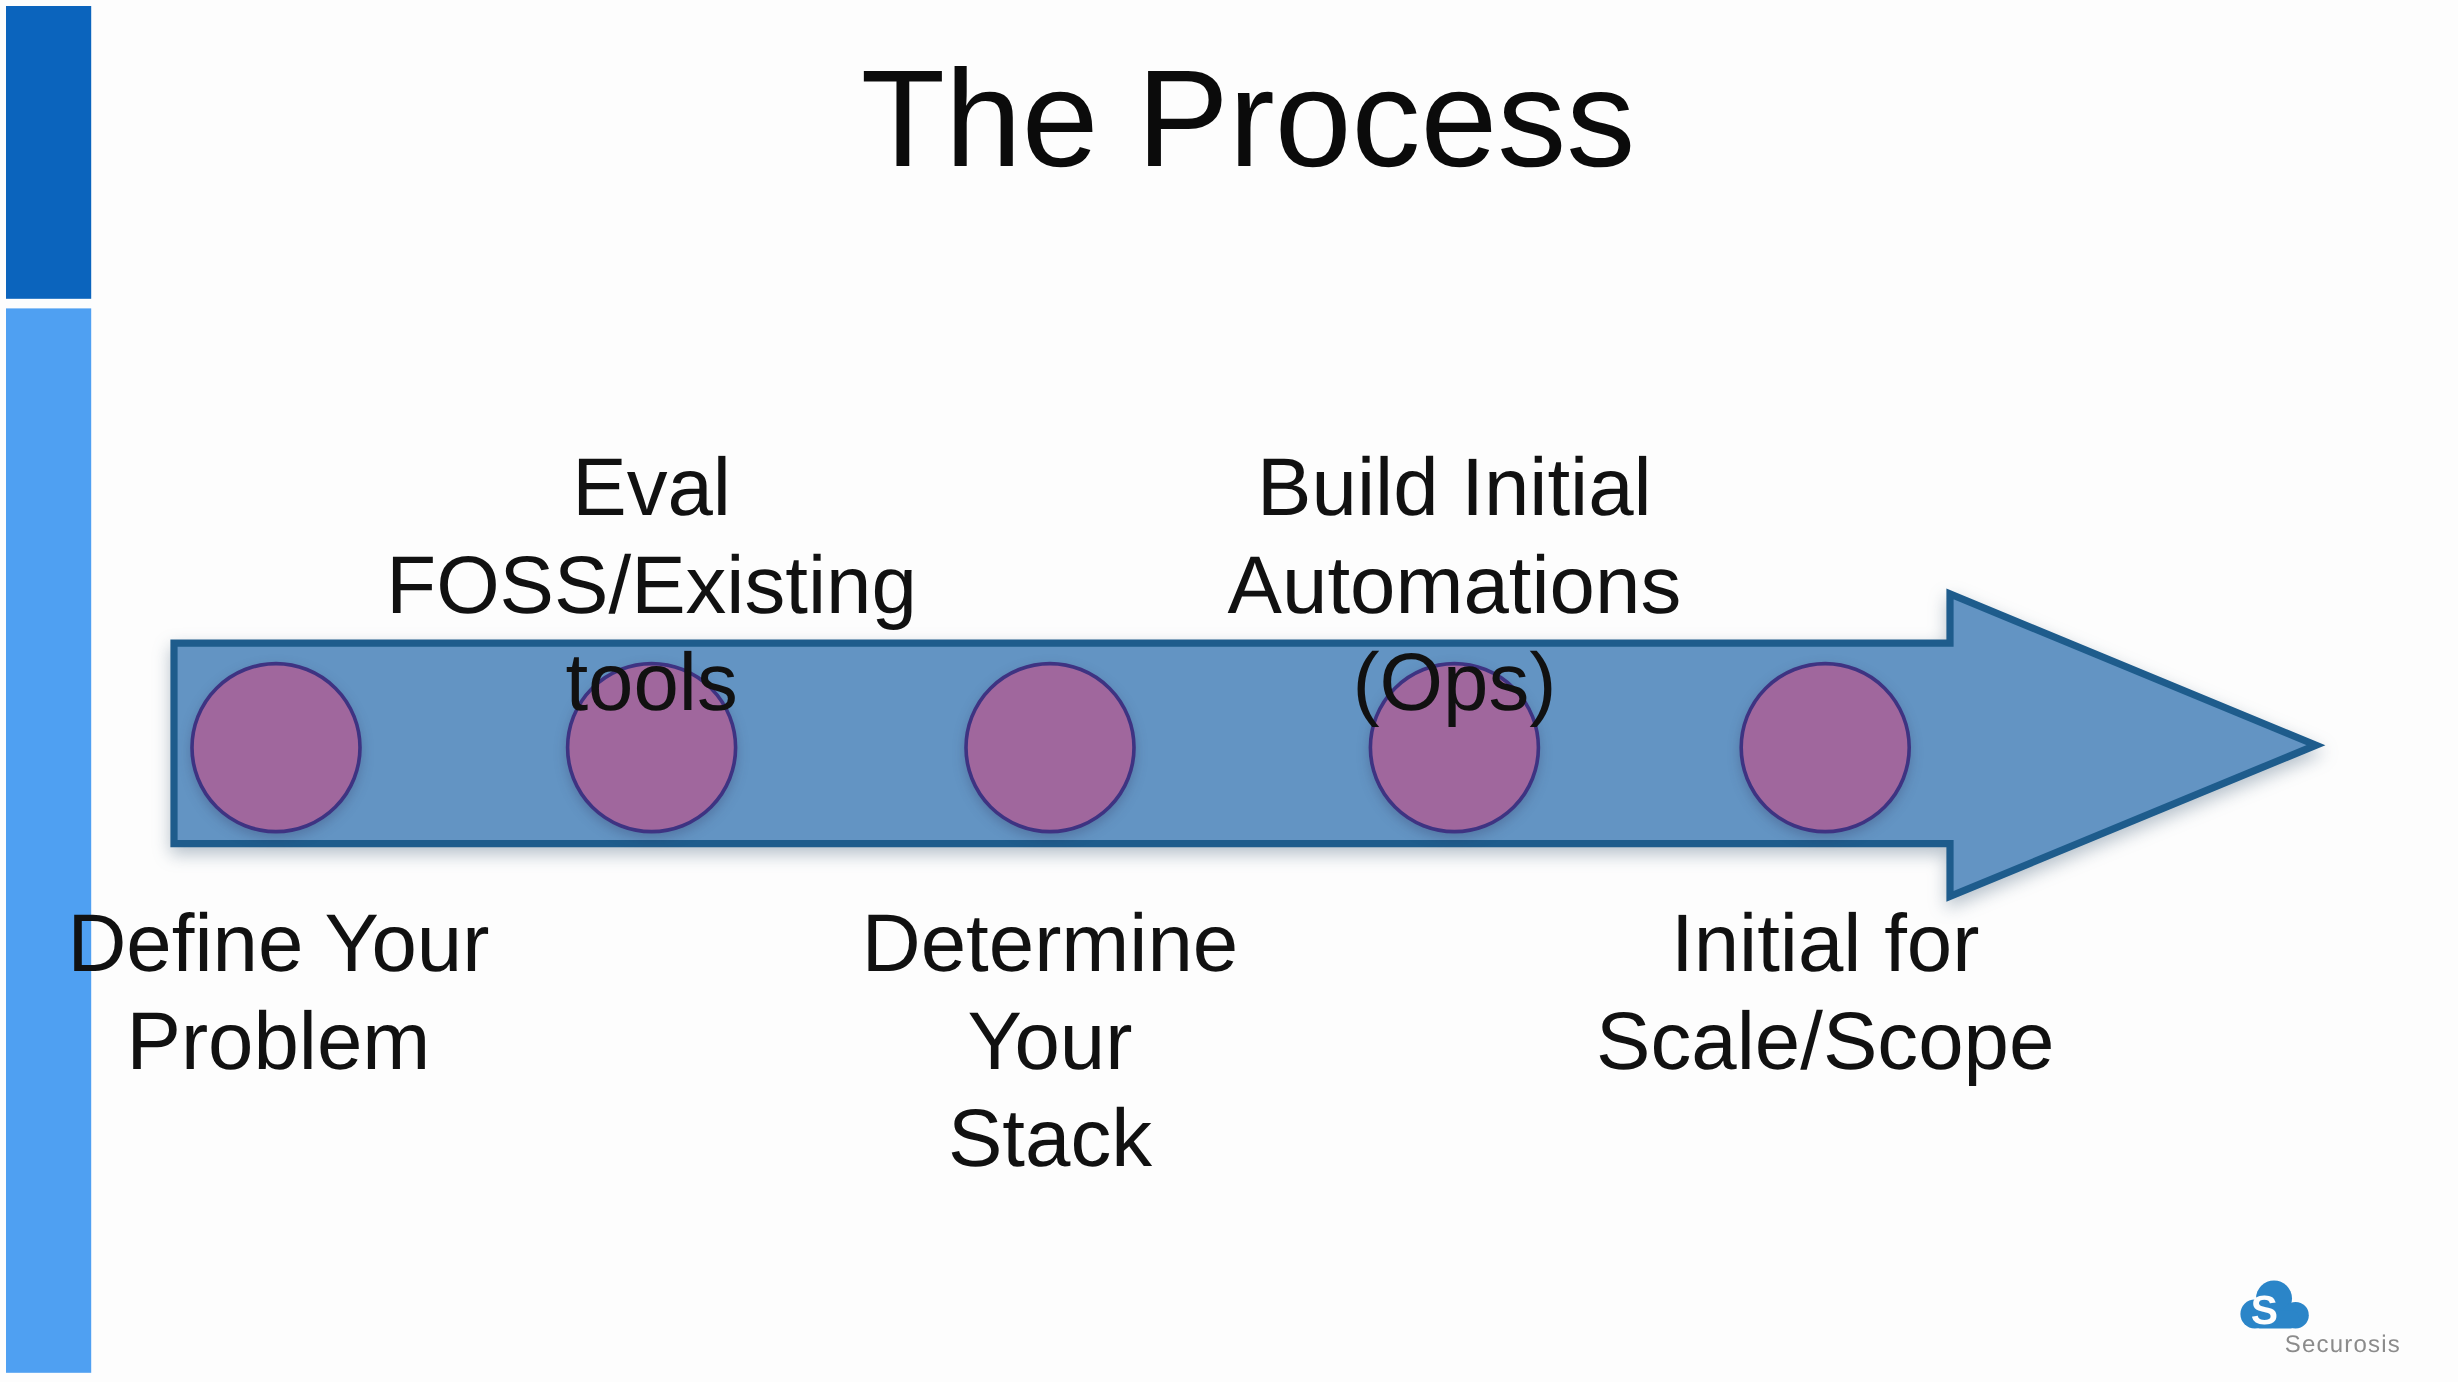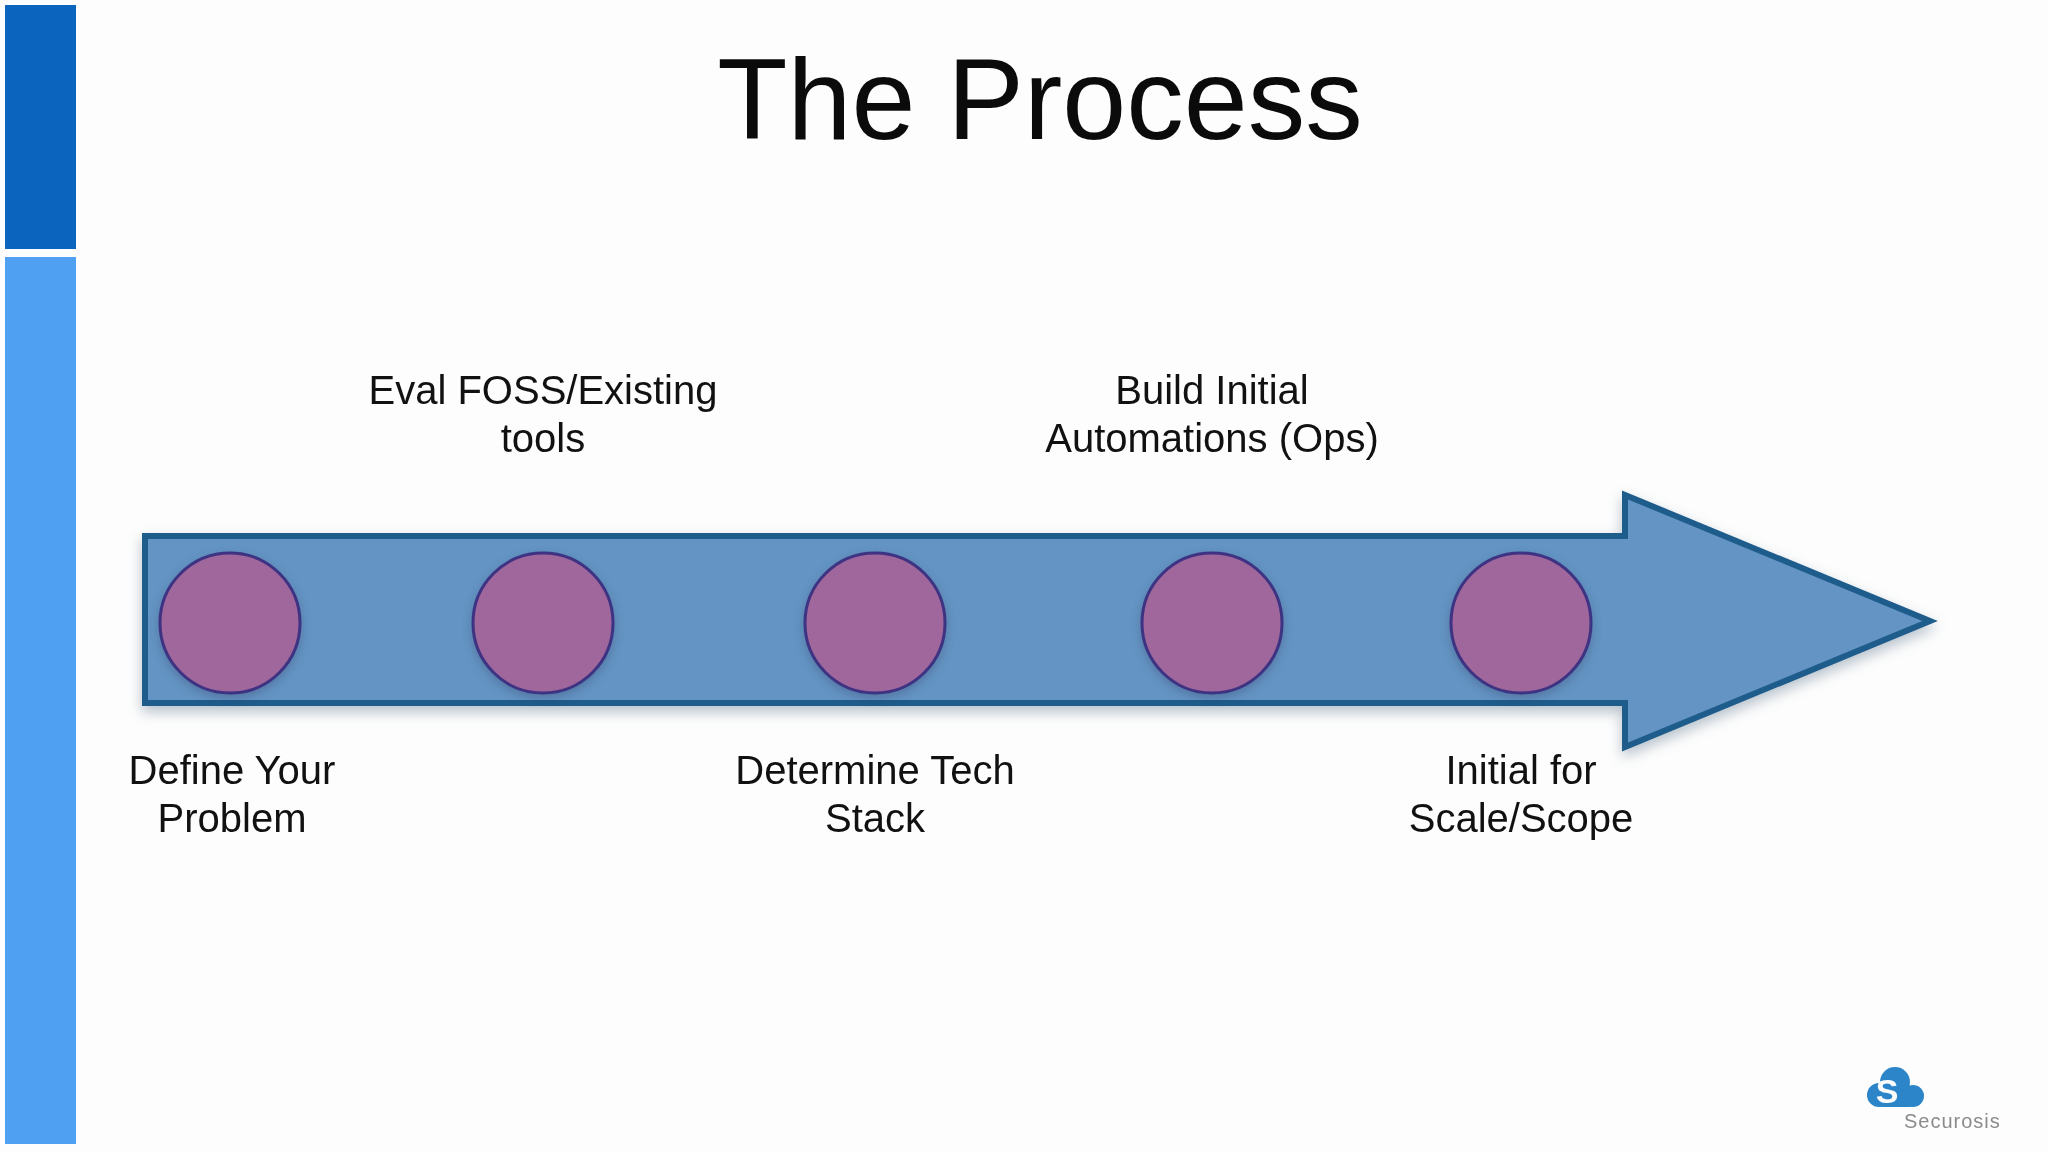--- a/index.html
+++ b/index.html
@@ -54,21 +54,21 @@
     filter: drop-shadow(0px 6px 7px rgba(50, 80, 110, 0.35));
   }
   .node-shape {
     filter: drop-shadow(0px 4px 5px rgba(40, 30, 70, 0.25));
   }
 
   
   .step-label {
     position: absolute;
     text-align: center;
-    font-size: 40px;
+    font-size: 68px;
     line-height: 1.2;
     white-space: pre-line;
     color: #111111;
   }
   .label-above-2 { left: 283px;  top: 366px; width: 520px; }
   .label-above-4 { left: 952px;  top: 366px; width: 520px; }
   .label-below-1 { left: 2px;    top: 746px; width: 460px; }
   .label-below-3 { left: 645px;  top: 746px; width: 460px; }
   .label-below-5 { left: 1291px; top: 746px; width: 460px; }
 
@@ -110,21 +110,21 @@
   <circle class="node-shape" cx="1521" cy="623" r="70" stroke-width="3" fill="#a0679d" stroke="#3e3382"></circle>
 </svg>
 
 <div class="step-label label-above-2">Eval FOSS/Existing
 tools</div>
 <div class="step-label label-above-4">Build Initial
 Automations (Ops)</div>
 
 <div class="step-label label-below-1">Define Your
 Problem</div>
-<div class="step-label label-below-3">Determine Tech
+<div class="step-label label-below-3">Determine Your
 Stack</div>
 <div class="step-label label-below-5">Initial for
 Scale/Scope</div>
 
 <div class="logo">
   <svg class="logo-cloud" viewBox="0 0 64 50">
     <g fill="#2b85c8">
       <circle cx="15" cy="31" r="12"></circle>
       <circle cx="31" cy="18" r="15"></circle>
       <circle cx="49" cy="32" r="11"></circle>

